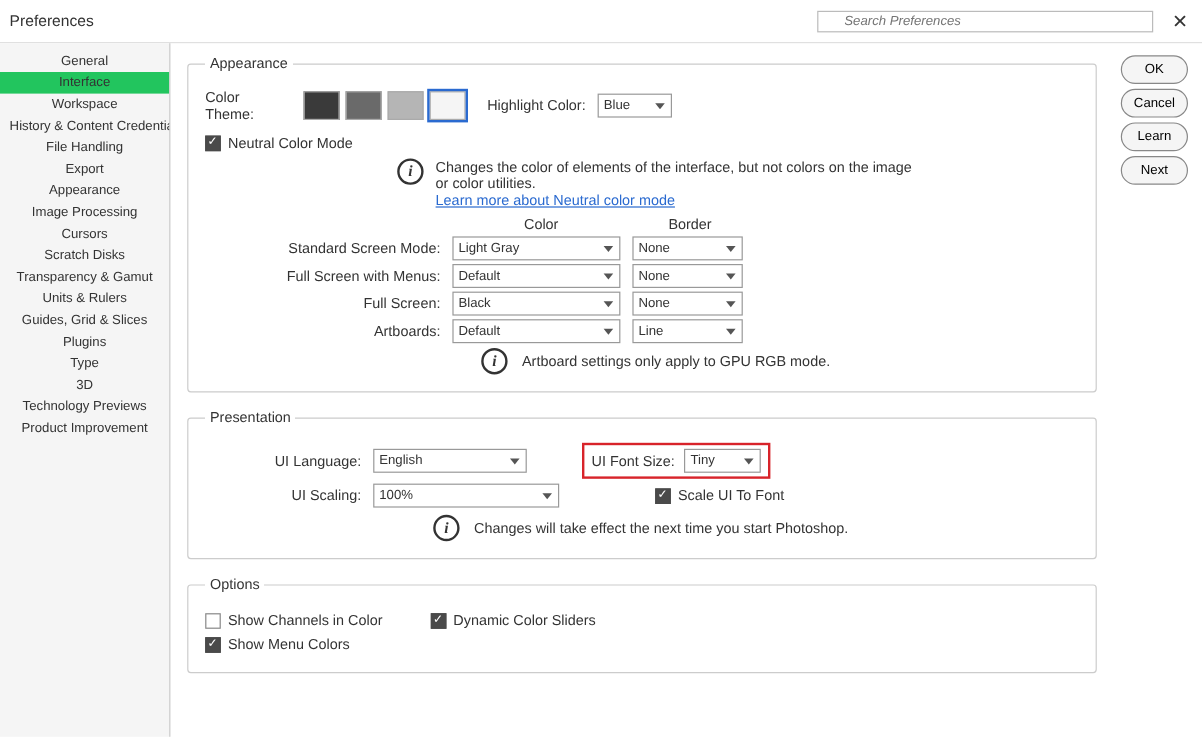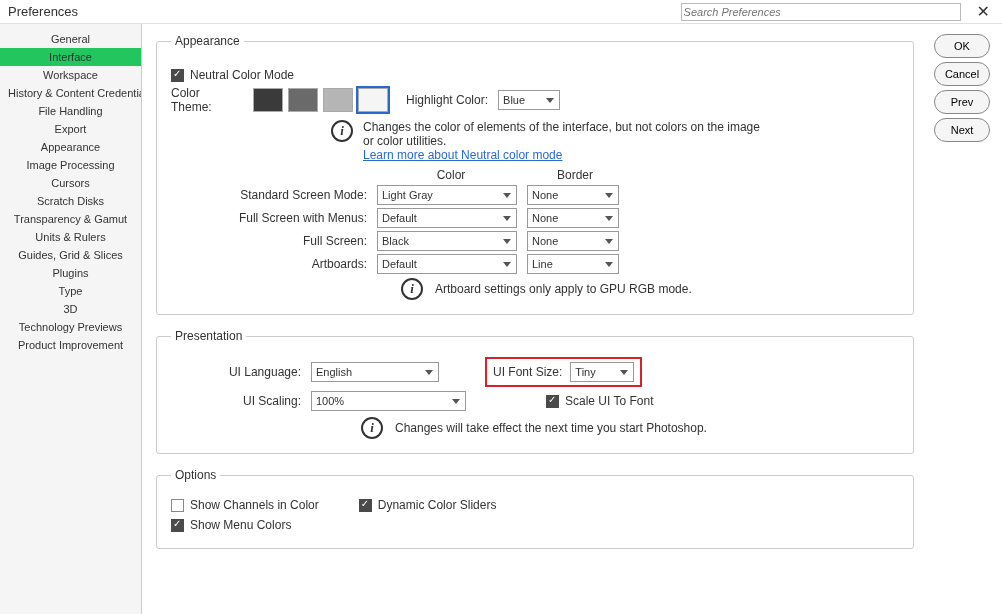--- a/index.html
+++ b/index.html
@@ -1,19 +1,19 @@
 <!DOCTYPE html>
 <html><head>
 <meta charset="utf-8">
 <style>
 * { box-sizing: border-box; margin: 0; padding: 0; font-family: "Segoe UI", Arial, sans-serif; }
 body { background: #fff; width: 1002px; height: 614px; overflow: hidden; color: #333; font-size: 12px; }
-.titlebar { height: 24px; display: flex; align-items: center; padding: 0 8px; border-bottom: 1px solid #e0e0e0; }
+.titlebar { height: 36px; display: flex; align-items: center; padding: 0 8px; border-bottom: 1px solid #e0e0e0; }
 .titlebar .title { font-size: 13px; }
-.titlebar .search { margin-left: auto; width: 280px; height: 18px; border: 1px solid #bbb; padding: 0 2px; font-size: 11px; font-style: italic; color: #888; }
+.titlebar .search { margin-left: auto; width: 280px; height: 18px; border: 1px solid #bbb; padding: 0 22px; font-size: 11px; font-style: italic; color: #888; }
 .titlebar .close { margin-left: 12px; font-size: 16px; cursor: pointer; padding: 0 4px; }
 .content { display: flex; height: 590px; }
 .sidebar { width: 142px; border-right: 1px solid #ccc; background: #f5f5f5; padding-top: 6px; overflow: hidden; }
 .sidebar-item { padding: 3px 8px; font-size: 11px; cursor: pointer; white-space: nowrap; text-align: center; }
 .sidebar-item.active { background: #22c55e; }
 .main { flex: 1; padding: 10px 14px; overflow: auto; }
 .rightbar { width: 74px; padding: 10px 6px; display: flex; flex-direction: column; gap: 4px; }
 .rbtn { width: 56px; height: 24px; border: 1px solid #888; border-radius: 14px; background: #f5f5f5; font-size: 11px; cursor: pointer; }
 fieldset { border: 1px solid #ccc; border-radius: 3px; padding: 10px 14px; margin-bottom: 14px; }
 legend { font-size: 12px; padding: 0 4px; }
@@ -69,34 +69,34 @@
       <div class="sidebar-item">Type</div>
       <div class="sidebar-item">3D</div>
       <div class="sidebar-item">Technology Previews</div>
       <div class="sidebar-item">Product Improvement</div>
     </div>
 
   <div class="main">
 
     <fieldset>
       <legend>Appearance</legend>
-      <div class="row" style="margin-top:10px">
-        <span class="chk"></span>
-        <span>Neutral Color Mode</span>
-      </div>
       <div class="row">
         <span class="label" style="width:72px;text-align:left">Color Theme:</span>
         <div class="swatches" id="swatches">
             <div class="swatch" style="background: rgb(58, 58, 58);"></div>
             <div class="swatch" style="background: rgb(106, 106, 106);"></div>
             <div class="swatch" style="background: rgb(181, 181, 181);"></div>
             <div class="swatch sel" style="background: rgb(245, 245, 245);"></div>
           </div>
         <span style="margin-left:18px">Highlight Color:</span>
         <span class="select" style="width:62px;margin-left:10px">Blue</span>
+      </div>
+      <div class="row" style="margin-top:10px">
+        <span class="chk"></span>
+        <span>Neutral Color Mode</span>
       </div>
       <div class="row" style="margin-top:6px;margin-left:160px;align-items:flex-start">
         <span class="info-icon">i</span>
         <div style="margin-left:10px;max-width:400px">
           <div class="note">Changes the color of elements of the interface, but not colors on the image or color utilities.</div>
           <div class="link">Learn more about Neutral color mode</div>
         </div>
       </div>
       <div class="modesgrid" style="margin-top:6px">
         <div class="hdr" style="margin-left:160px">
@@ -173,16 +173,16 @@
           <span class="chk"></span>
           <span>Show Menu Colors</span>
         </div>
       </div>
     </fieldset>
   </div>
 
   <div class="rightbar">
     <button class="rbtn">OK</button>
     <button class="rbtn">Cancel</button>
-    <button class="rbtn">Prev</button>
+    <button class="rbtn">Learn</button>
     <button class="rbtn">Next</button>
   </div>
 </div>
 
 </body></html>

